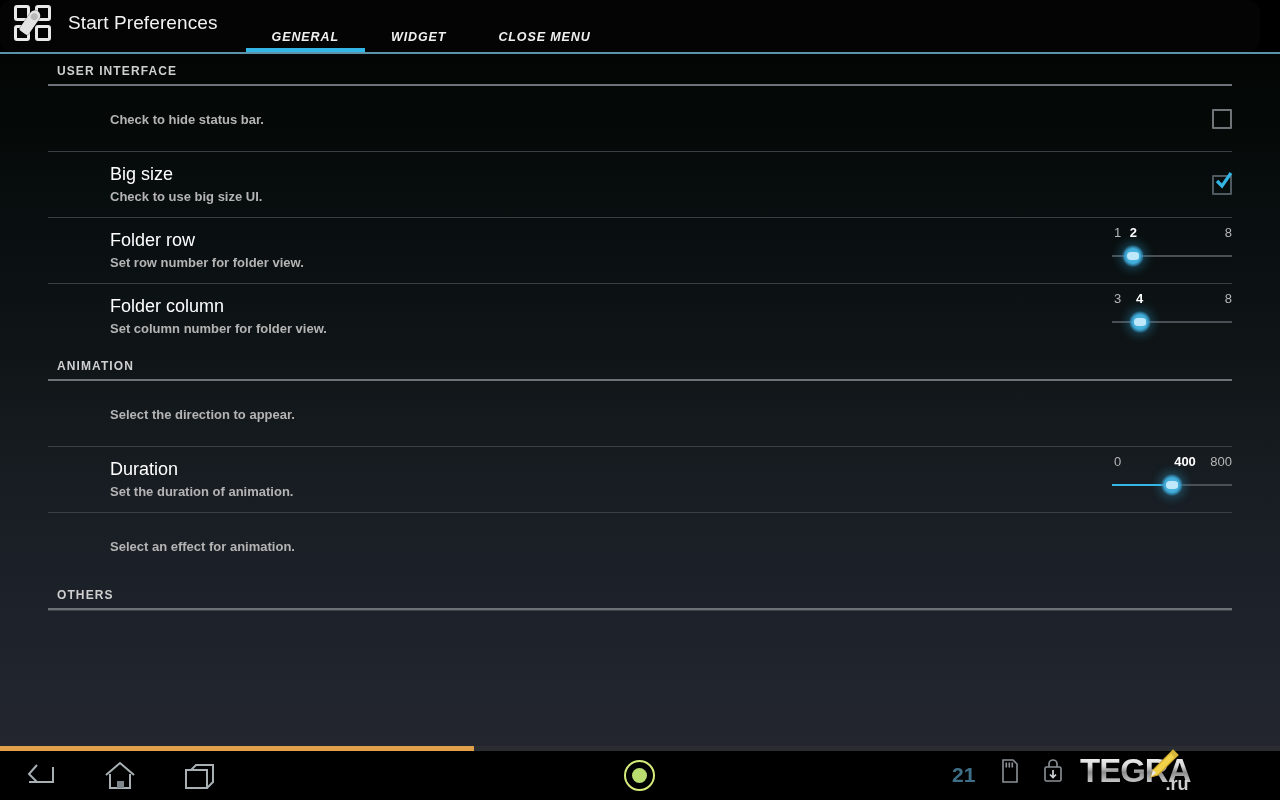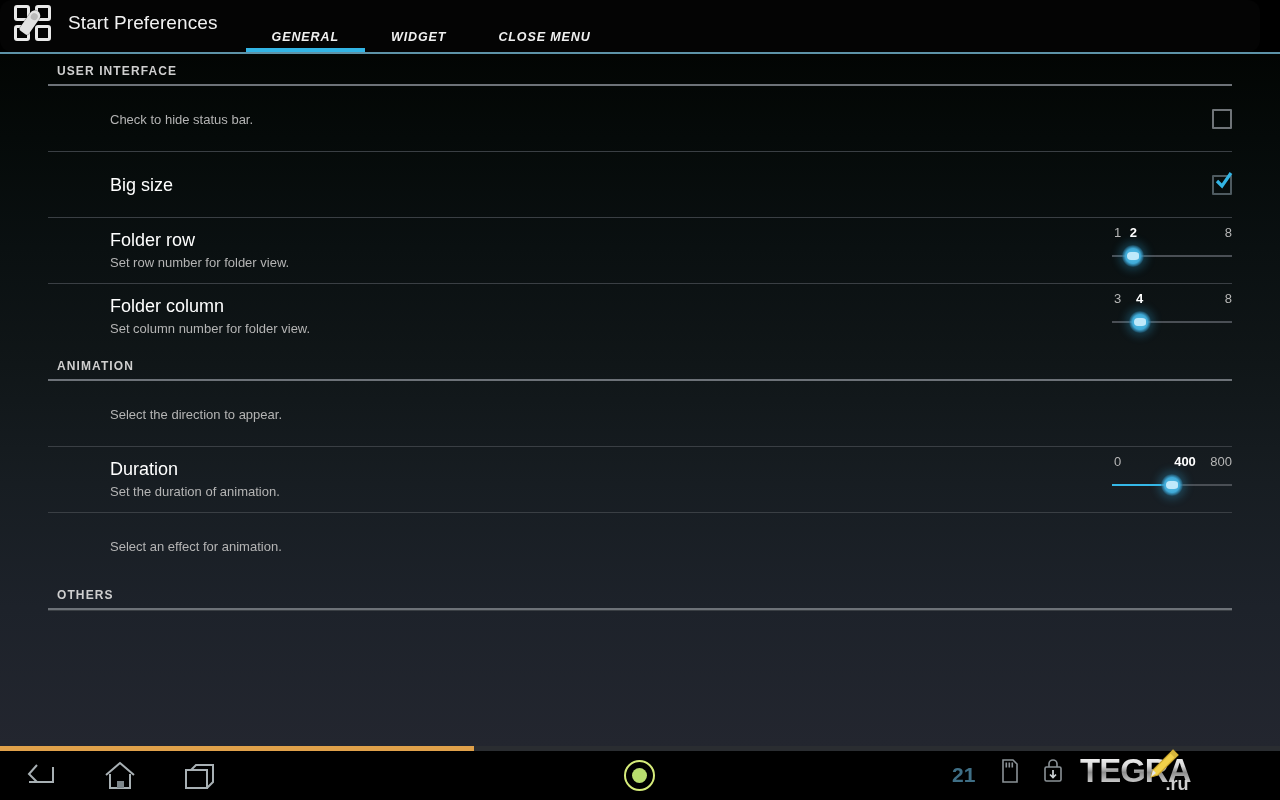--- a/index.html
+++ b/index.html
@@ -86,21 +86,21 @@
   }
 
   .row {
     position: relative; display: flex; align-items: center;
     min-height: 65px; padding-left: 110px; padding-right: 48px;
   }
   .row-divider { height: 1px; background: #3a3f44; margin-left: 48px; margin-right: 48px; }
 
   .row-text { flex: 1 1 auto; }
   .row-title { color: #ffffff; font-size: 18px; line-height: 22px; }
-  .row-summary { color: #b4b4b4; font-size: 13px; line-height: 19px; padding-top: 2px; }
+  .row-summary { color: #b4b4b4; font-size: 13px; line-height: 19px; padding-top: 2px; font-weight: bold; }
 
   .row-widget { flex: 0 0 auto; display: flex; align-items: center; justify-content: flex-end; }
 
   
   .checkbox { width: 20px; height: 20px; position: relative; }
   .checkbox .box {
     position: absolute; inset: 0; border: 2px solid #6f7478; border-radius: 1px;
     background: transparent;
   }
   .checkbox.checked .box { border-color: #4e5a60; }
@@ -226,20 +226,21 @@
           <span class="box"></span>
 
         </div>
       </div>
     </div>
     <div class="row-divider"></div>
 
     <div class="row">
       <div class="row-text">
         <div class="row-title">Big size</div>
+        <div class="row-summary">Check to use big size UI.</div>
       </div>
       <div class="row-widget">
         <div class="checkbox checked">
           <span class="box"></span>
           <svg class="tick" viewBox="0 0 22 22">
             <path d="M4 11 L9 16 L18 3" stroke="#33b5e5" stroke-width="3.2" fill="none"></path>
           </svg>
         </div>
       </div>
     </div>

